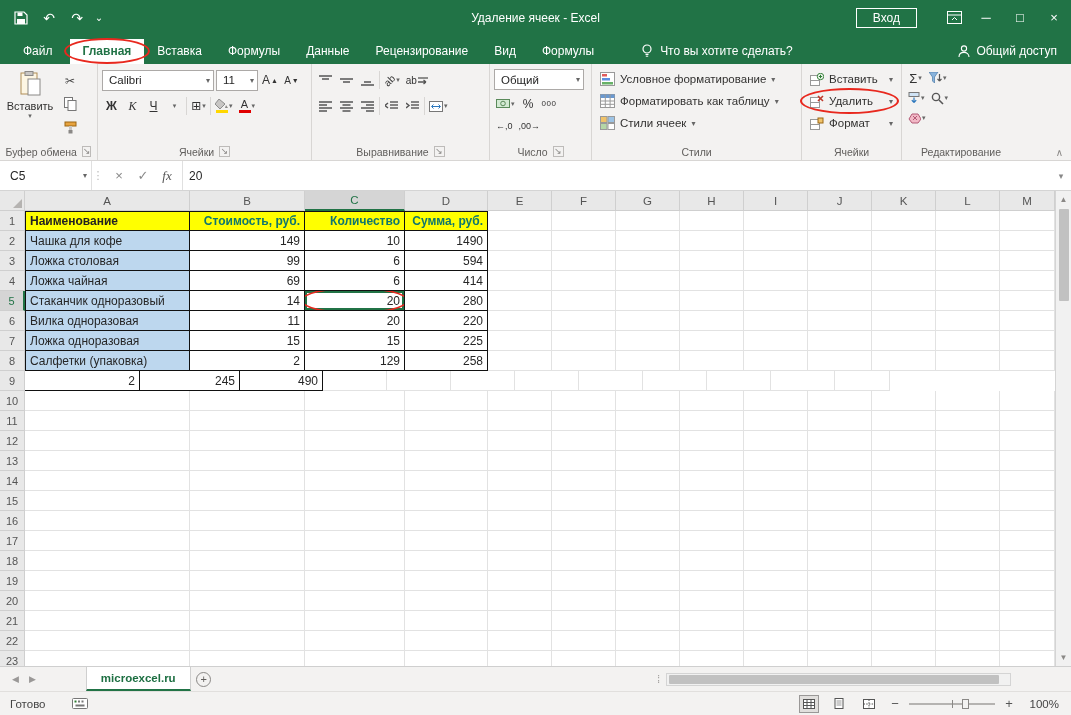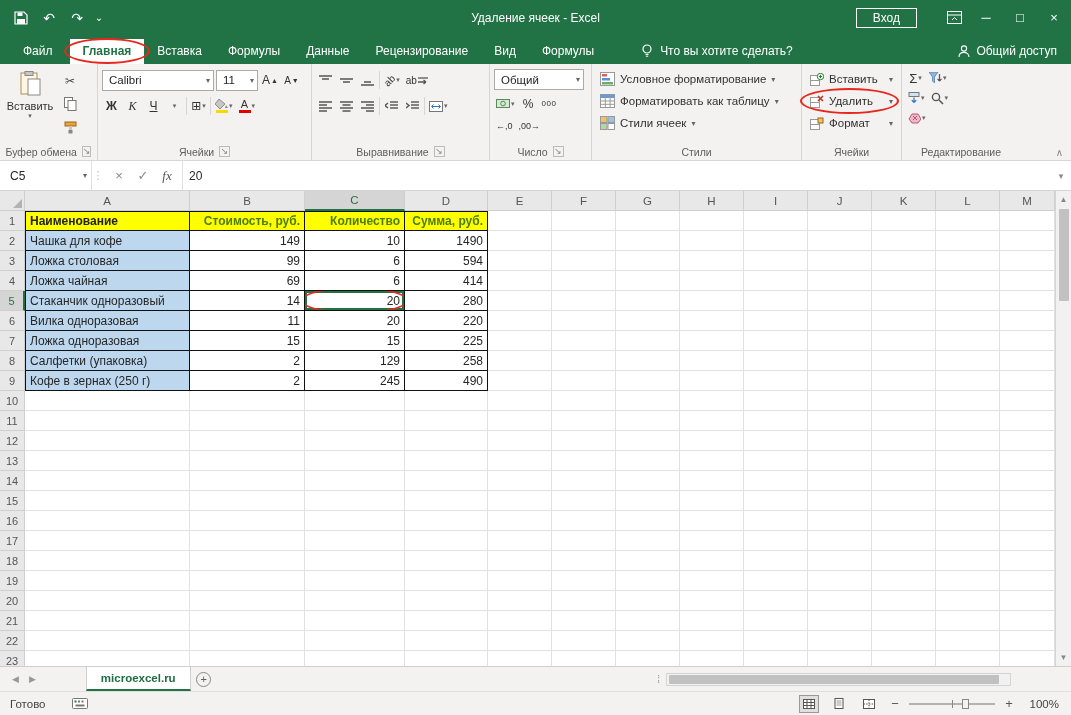--- a/index.html
+++ b/index.html
@@ -66,21 +66,21 @@
 .colhdr{height:20px;border-right:1px solid #cfcfcf;border-bottom:1px solid #cfcfcf;background:#e8e8e8;color:#555;display:flex;align-items:center;justify-content:center;font-size:11.5px;flex:none;}
 .colhdr.sel{background:#d5d5d5;border-bottom:2px solid #217346;color:#217346;}
 .grows{flex:1;overflow:hidden;background:#fff;}
 .grow{display:flex;height:20px;}
 .rowhdr{width:25px;border-right:1px solid #cfcfcf;border-bottom:1px solid #cfcfcf;background:#e8e8e8;color:#555;display:flex;align-items:center;justify-content:center;font-size:11px;flex:none;}
 .rowhdr.sel{background:#d5d5d5;border-right:2px solid #217346;color:#217346;}
 .cell{height:20px;border-right:1px solid #e2e2e2;border-bottom:1px solid #e2e2e2;font-size:12px;display:flex;align-items:center;overflow:hidden;white-space:nowrap;position:relative;flex:none;background:#fff;}
 .cell.tbl{border-right:1px solid #111;border-bottom:1px solid #111;}
 .cell.tbl.first{border-left:1px solid #111;}
 .cell.hdr{background:#ffff00;font-weight:bold;border-top:1px solid #111;color:#222;}
-.cell.redhdr{color:#4d7c0f;}
+.cell.redhdr{color:#0f766e;}
 .cell.colA{background:#bdd7ee;}
 .cell.numy{justify-content:flex-end;padding-right:4px;}
 .cell.texty{padding-left:4px;}
 .cell.selcell{box-shadow:inset 0 0 0 2px #217346;z-index:2;}
 
 
 .vscroll{width:16px;background:#f1f1f1;border-left:1px solid #d4d4d4;display:flex;flex-direction:column;align-items:center;flex:none;}
 .vs-btn{height:17px;width:100%;display:flex;align-items:center;justify-content:center;color:#8a8886;font-size:8px;}
 .vs-thumb{width:10px;height:92px;background:#c1c1c1;border-radius:1px;margin-top:1px;}
 .vs-bottom{margin-top:auto;}
@@ -709,21 +709,20 @@
             <div class="cell" style="width: 64px;"></div>
             <div class="cell" style="width: 64px;"></div>
             <div class="cell" style="width: 64px;"></div>
             <div class="cell" style="width: 64px;"></div>
             <div class="cell" style="width: 64px;"></div>
             <div class="cell" style="width: 64px;"></div>
             <div class="cell" style="width: 55px;"></div>
           </div>
           <div class="grow">
             <div class="rowhdr">9</div>
-            <div class="cell tbl first colA texty" style="width: 165px;">Кофе в зернах (250 г)</div>
             <div class="cell tbl numy" style="width: 115px;">2</div>
             <div class="cell tbl numy" style="width: 100px;">245</div>
             <div class="cell tbl numy" style="width: 83px;">490</div>
             <div class="cell" style="width: 64px;"></div>
             <div class="cell" style="width: 64px;"></div>
             <div class="cell" style="width: 64px;"></div>
             <div class="cell" style="width: 64px;"></div>
             <div class="cell" style="width: 64px;"></div>
             <div class="cell" style="width: 64px;"></div>
             <div class="cell" style="width: 64px;"></div>

